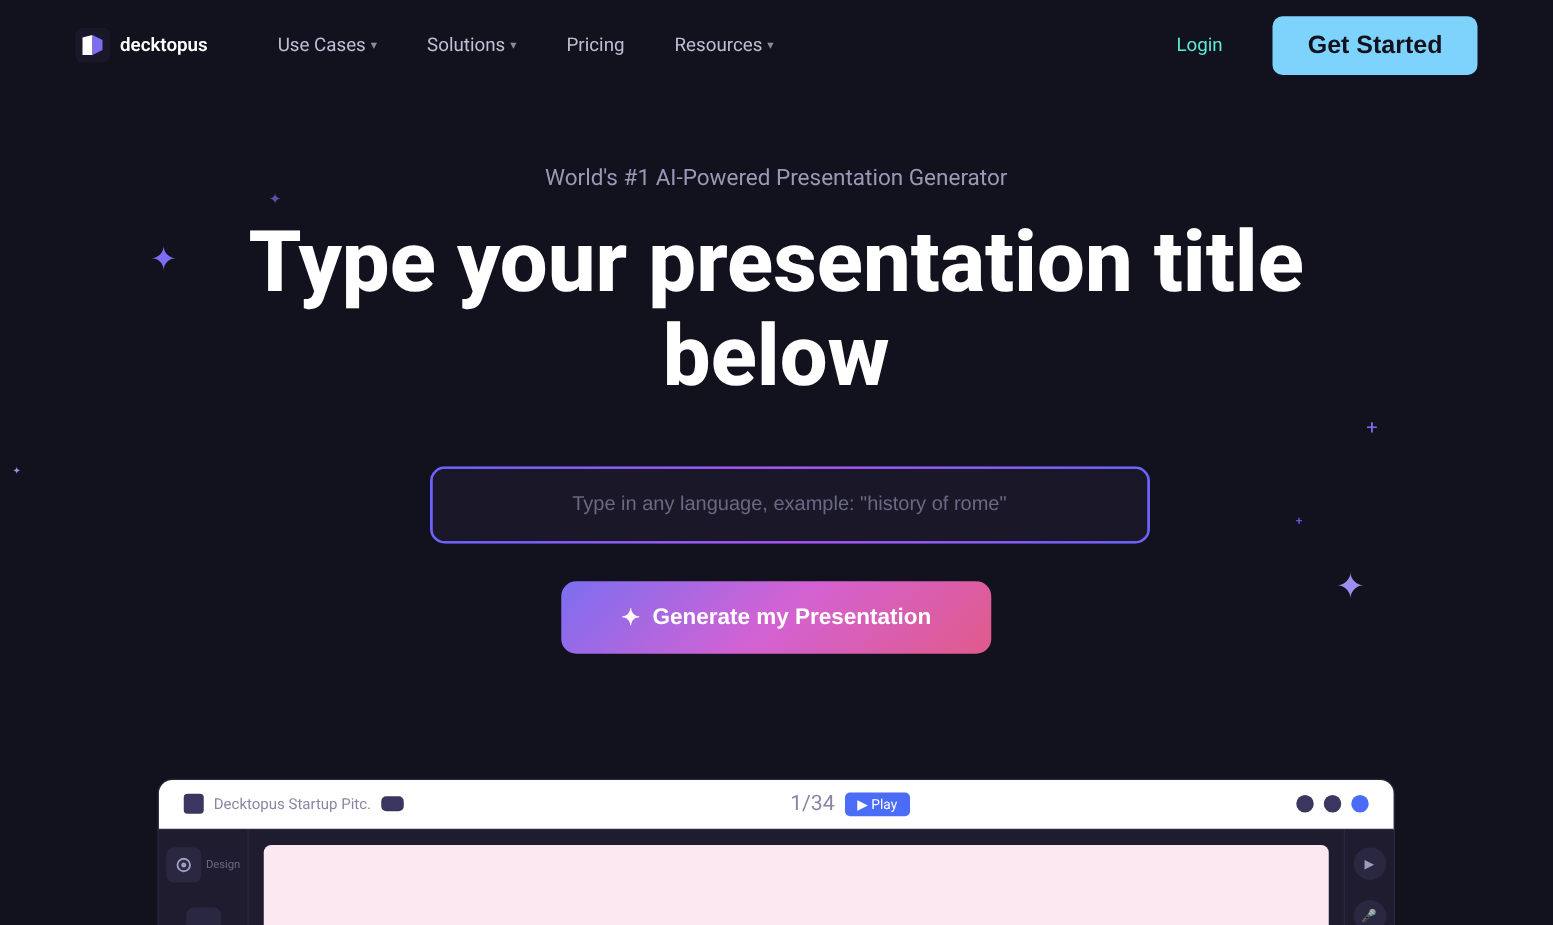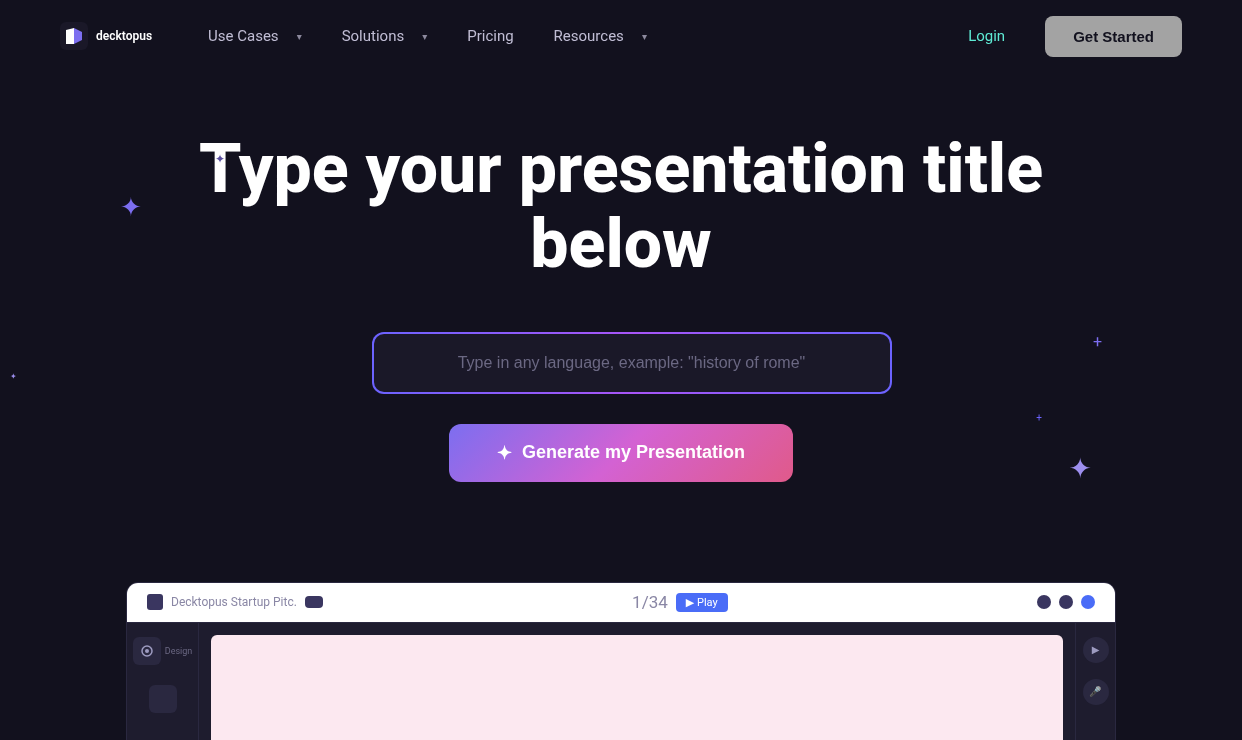--- a/index.html
+++ b/index.html
@@ -42,35 +42,35 @@
       text-decoration: none;
       color: #ffffff;
     }
 
     .logo-icon {
       width: 28px;
       height: 28px;
     }
 
     .logo-text {
-      font-size: 12px;
+      font-size: 15px;
       font-weight: 600;
       color: #ffffff;
     }
 
     .nav-links {
       display: flex;
       align-items: center;
       gap: 8px;
     }
 
     .nav-item {
       display: flex;
       align-items: center;
-      gap: 18px;
+      gap: 4px;
       padding: 8px 16px;
       color: #c0bdd4;
       font-size: 15px;
       cursor: pointer;
       border-radius: 6px;
       text-decoration: none;
       transition: color 0.2s;
     }
 
     .nav-item .chevron {
@@ -86,23 +86,23 @@
 
     .login-btn {
       color: #5eead4;
       font-size: 15px;
       cursor: pointer;
       text-decoration: none;
       padding: 8px 16px;
     }
 
     .get-started-btn {
-      background-color: #a3a3a3;
+      background-color: #7dd3fc;
       color: #12111e;
-      font-size: 15px;
+      font-size: 20px;
       font-weight: 600;
       padding: 12px 28px;
       border-radius: 8px;
       cursor: pointer;
       border: none;
       text-decoration: none;
     }
 
     
     .hero {
@@ -126,21 +126,21 @@
       font-weight: 800;
       color: #ffffff;
       line-height: 1.1;
       margin-bottom: 50px;
       max-width: 900px;
     }
 
     
     .input-container {
       position: relative;
-      width: 520px;
+      width: 576px;
       margin-bottom: 30px;
       margin-left: 21px;
     }
 
     .presentation-input {
       width: 100%;
       padding: 20px 30px;
       background: transparent;
       border: 2px solid transparent;
       border-radius: 12px;
@@ -432,20 +432,21 @@
 
 <section class="hero">
 
   <span class="star star-1">✦</span>
   <span class="star star-2">✦</span>
   <span class="star star-3">+</span>
   <span class="star star-4">+</span>
   <span class="star star-5">✦</span>
   <span class="star star-6">✦</span>
 
+  <p class="hero-subtitle">World's #1 AI-Powered Presentation Generator</p>
   <h1 class="hero-title">Type your presentation title below</h1>
 
   <div class="input-container">
     <input class="presentation-input" type="text" placeholder="Type in any language, example: &quot;history of rome&quot;" style="">
   </div>
 
   <button class="generate-btn">
     <span class="sparkle-icon">✦</span>
     <span>Generate my Presentation</span>
   </button>

